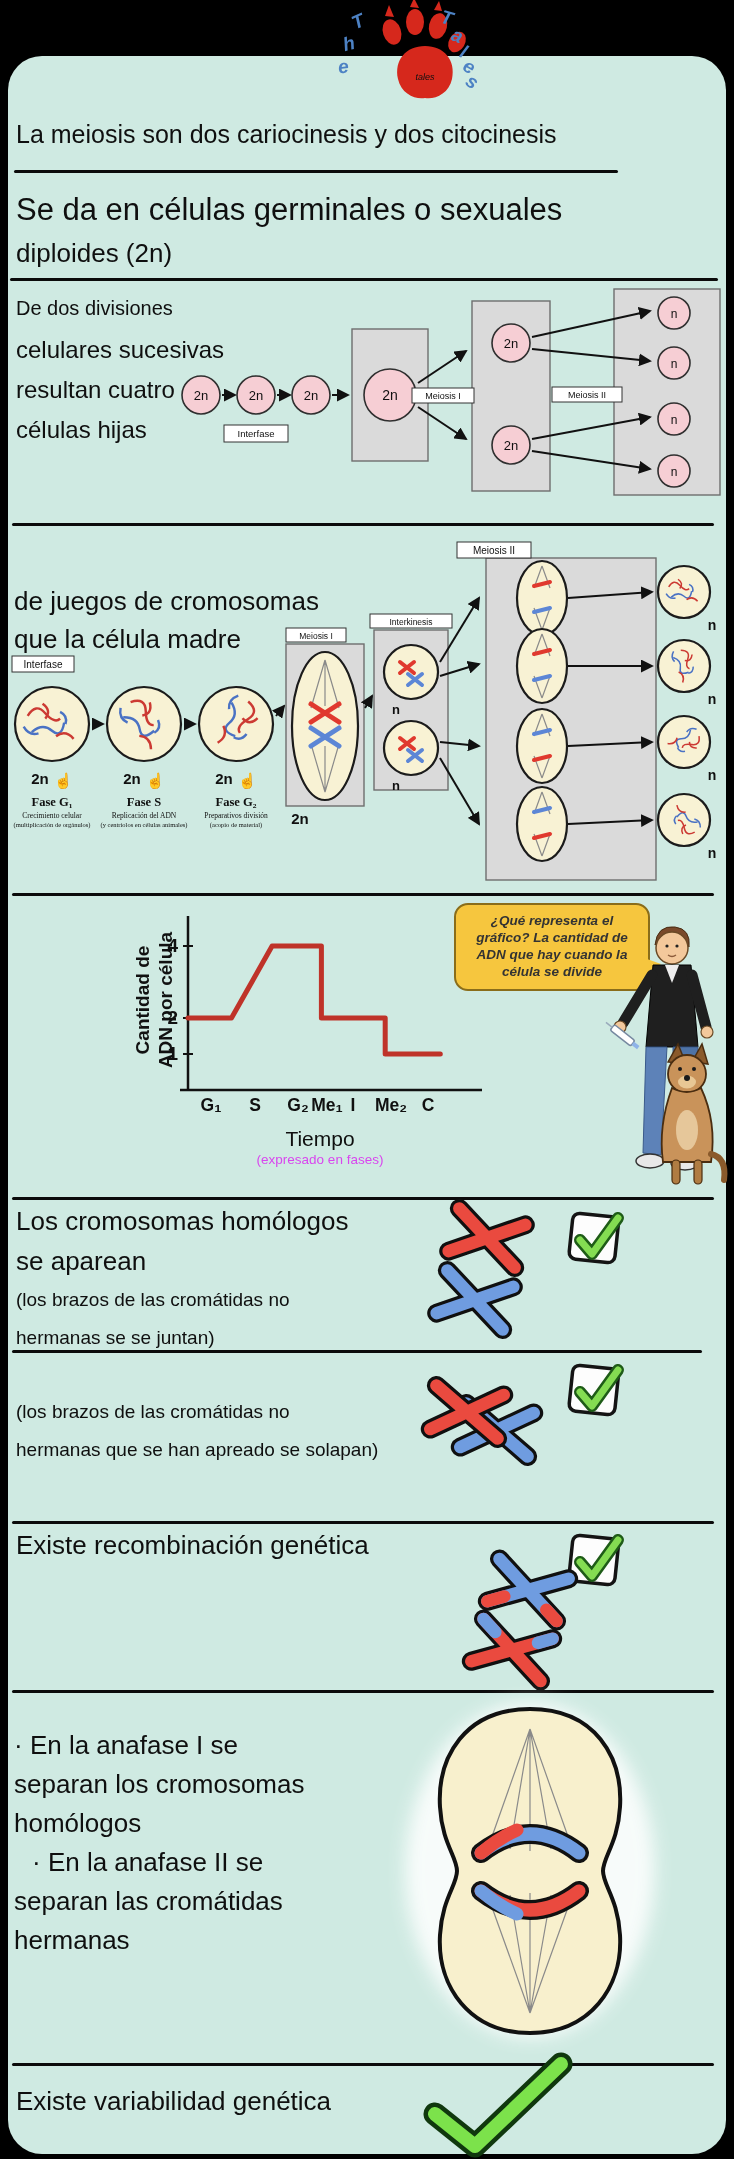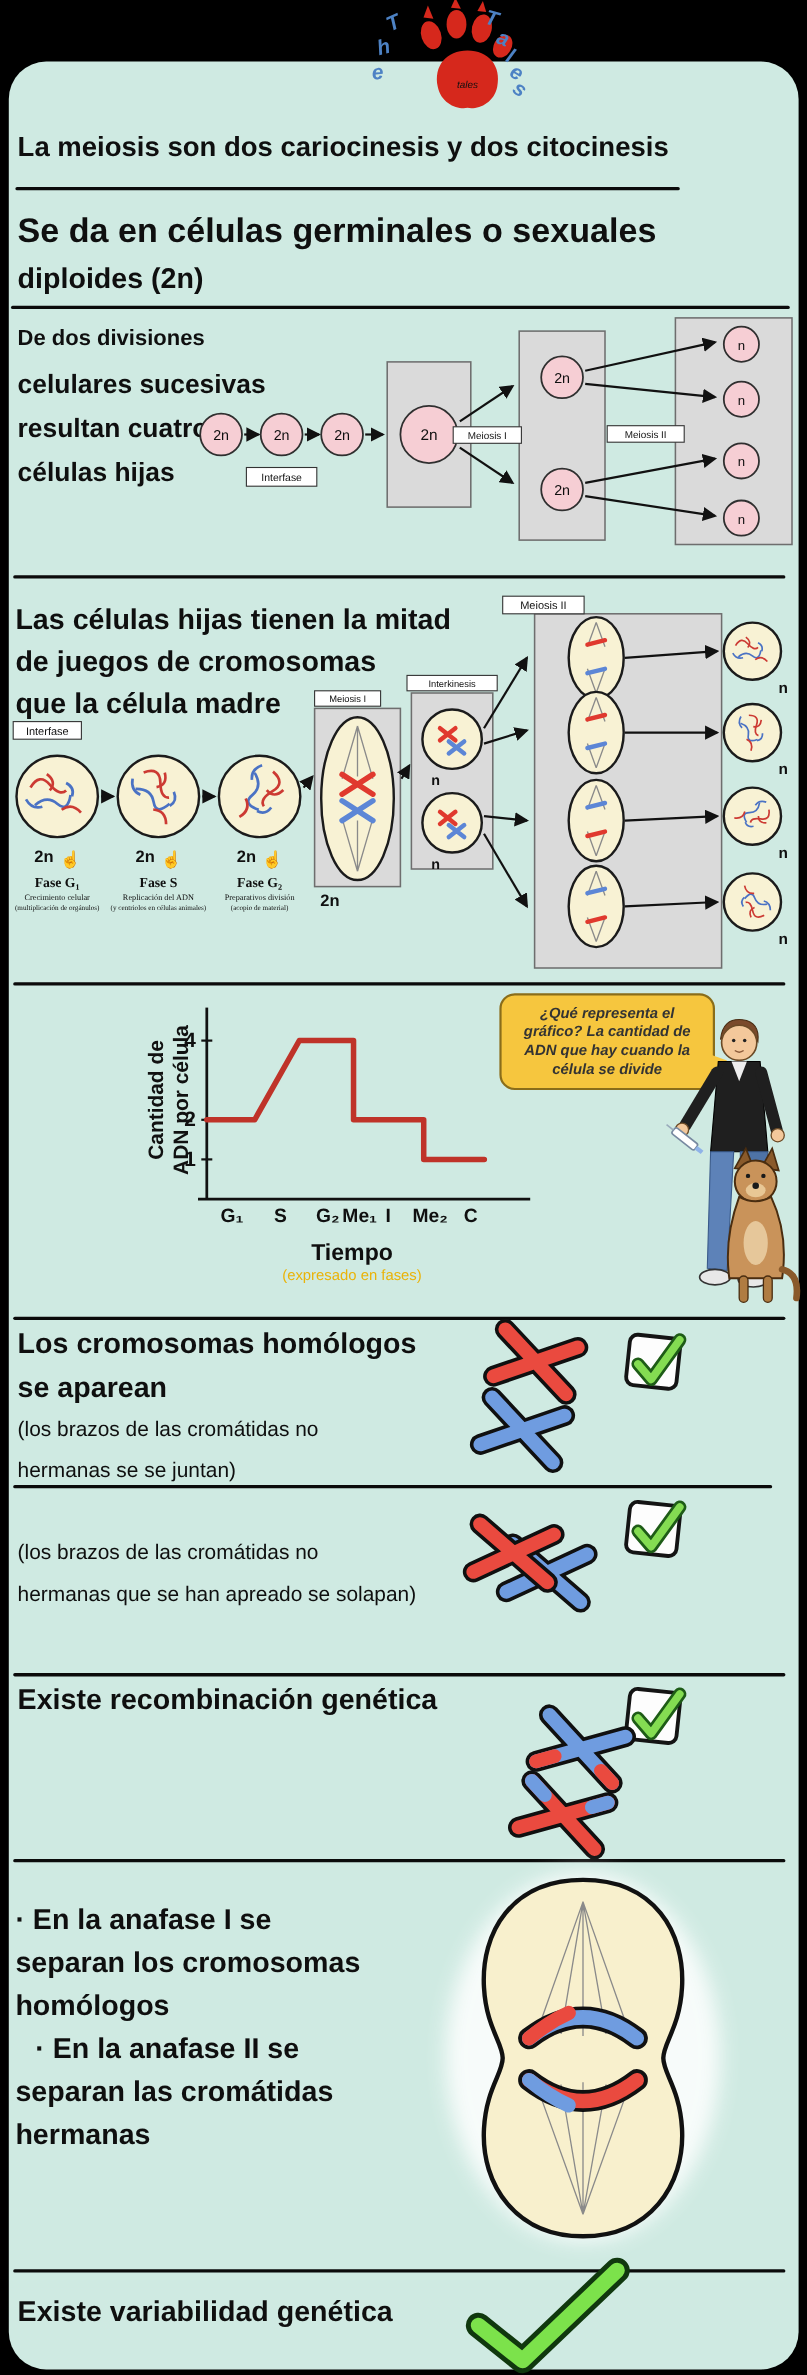--- a/index.html
+++ b/index.html
@@ -1,20 +1,20 @@
 <!DOCTYPE html>
 <html><head>
 <meta charset="utf-8">
 <title>Meiosis infographic</title>
 <style>
 *{margin:0;padding:0;box-sizing:border-box}
 html,body{background:#000}
 #canvas{position:relative;width:734px;height:2159px;background:#000;font-family:"Liberation Sans",sans-serif;overflow:hidden}
 .abs{position:absolute}
-.t{position:absolute;font-weight:700;color:#0f0f0f;white-space:nowrap;line-height:1}
+.t{position:absolute;font-weight:400;color:#0f0f0f;white-space:nowrap;line-height:1}
 .hr{position:absolute;height:3px;background:#0b0b0b;border-radius:3px}
 .bl{position:absolute;color:#4d82c4;font-weight:700;font-style:italic;font-size:19px;line-height:1}
 svg{position:absolute;overflow:visible}
 text{font-family:"Liberation Sans",sans-serif;fill:#101010}
 .serif{font-family:"Liberation Serif",serif}
 .tc{text-anchor:middle}
 .ar{stroke:#111;stroke-width:2;fill:none;marker-end:url(#ah)}
 .pink{fill:#f6ced4;stroke:#2f2f2f;stroke-width:1.6}
 .gbox{fill:#dadada;stroke:#6e6e6e;stroke-width:1.4}
 .beige{fill:#f8f2d4;stroke:#1b1b1b;stroke-width:2.2}
@@ -136,21 +136,20 @@
     <circle class="pink" cx="498" cy="76" r="16"></circle>
     <circle class="pink" cx="498" cy="132" r="16"></circle>
     <circle class="pink" cx="498" cy="184" r="16"></circle>
     <text class="tc" x="498" y="31" font-size="12">n</text>
     <text class="tc" x="498" y="81" font-size="12">n</text>
     <text class="tc" x="498" y="137" font-size="12">n</text>
     <text class="tc" x="498" y="189" font-size="12">n</text>
   </svg>
   <div class="hr" style="left:12px;top:523px;width:702px"></div>
 
-  <div class="t" style="left:14px;top:550px;font-size:26px">Las células hijas tienen la mitad</div>
   <div class="t" style="left:14px;top:588px;font-size:26px">de juegos de cromosomas</div>
   <div class="t" style="left:14px;top:626px;font-size:26px">que la célula madre</div>
 
   <svg style="left:8px;top:540px" width="712" height="352" viewBox="0 0 712 352">
     <rect class="gbox" x="478" y="18" width="170" height="322"></rect>
     <rect class="gbox" x="278" y="104" width="78" height="162"></rect>
     <rect class="gbox" x="366" y="90" width="74" height="160"></rect>
 
     <g>
       <line class="ar" x1="84" y1="184" x2="95" y2="184"></line>
@@ -270,21 +269,21 @@
     <polyline fill="none" stroke="#bf3329" stroke-width="5" stroke-linejoin="round" stroke-linecap="round" points="38.0,110.0 81.5,110.0 122.1,38.0 171.4,38.0 171.4,110.0 235.2,110.0 235.2,146.0 290.3,146.0"></polyline>
     <text class="tc" x="61" y="203" font-size="17.5" font-weight="bold">G₁</text>
     <text class="tc" x="105" y="203" font-size="17.5" font-weight="bold">S</text>
     <text class="tc" x="148" y="203" font-size="17.5" font-weight="bold">G₂</text>
     <text class="tc" x="177" y="203" font-size="17.5" font-weight="bold">Me₁</text>
     <text class="tc" x="203" y="203" font-size="17.5" font-weight="bold">I</text>
     <text class="tc" x="241" y="203" font-size="17.5" font-weight="bold">Me₂</text>
     <text class="tc" x="278" y="203" font-size="17.5" font-weight="bold">C</text>
   </svg>
   <div class="t" style="left:235px;top:1128px;width:170px;text-align:center;font-size:21px">Tiempo</div>
-  <div class="abs" style="left:235px;top:1152px;width:170px;text-align:center;font-size:13.5px;color:#eab308">(expresado en fases)</div>
+  <div class="abs" style="left:235px;top:1152px;width:170px;text-align:center;font-size:13.5px;color:#d946ef">(expresado en fases)</div>
 
   <div id="bubble">¿Qué representa el gráfico? La cantidad de ADN que hay cuando la célula se divide</div>
 
   <svg style="left:595px;top:915px" width="140" height="285" viewBox="0 0 140 285">
     <path d="M60,30 Q62,10 80,12 Q96,14 94,32 Q88,20 78,20 Q68,18 60,30 z" fill="#7a4a2b" stroke="#4a2d14" stroke-width="1"></path>
     <circle cx="77" cy="33" r="16" fill="#f3c89b" stroke="#6b4a26" stroke-width="1.5"></circle>
     <circle cx="72" cy="31" r="1.6" fill="#222"></circle>
       <circle cx="82" cy="31" r="1.6" fill="#222"></circle>
     <path d="M73,40 q4,3 8,0" stroke="#8a5a3a" fill="none" stroke-width="1.3"></path>
     <path d="M58,50 L96,50 L103,132 L51,132 z" fill="#1f1f1f" stroke="#000" stroke-width="1"></path>

